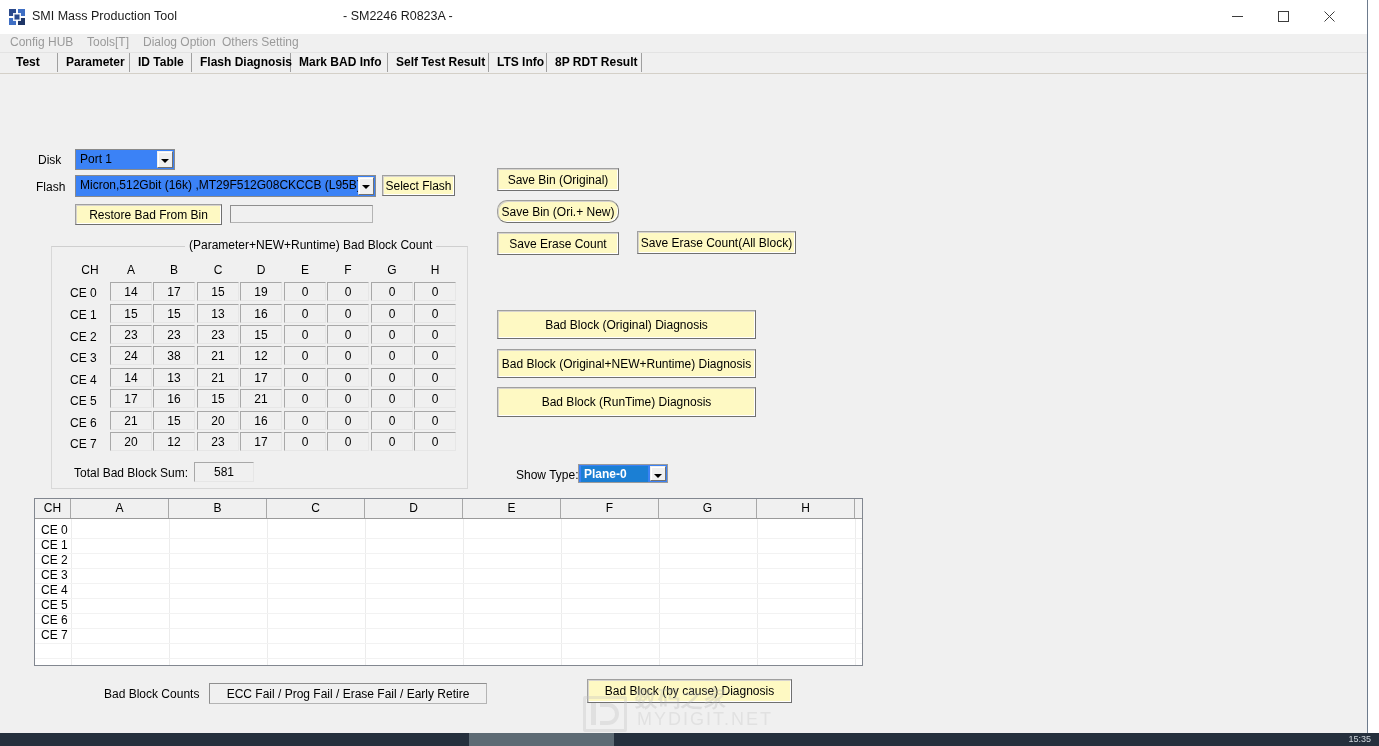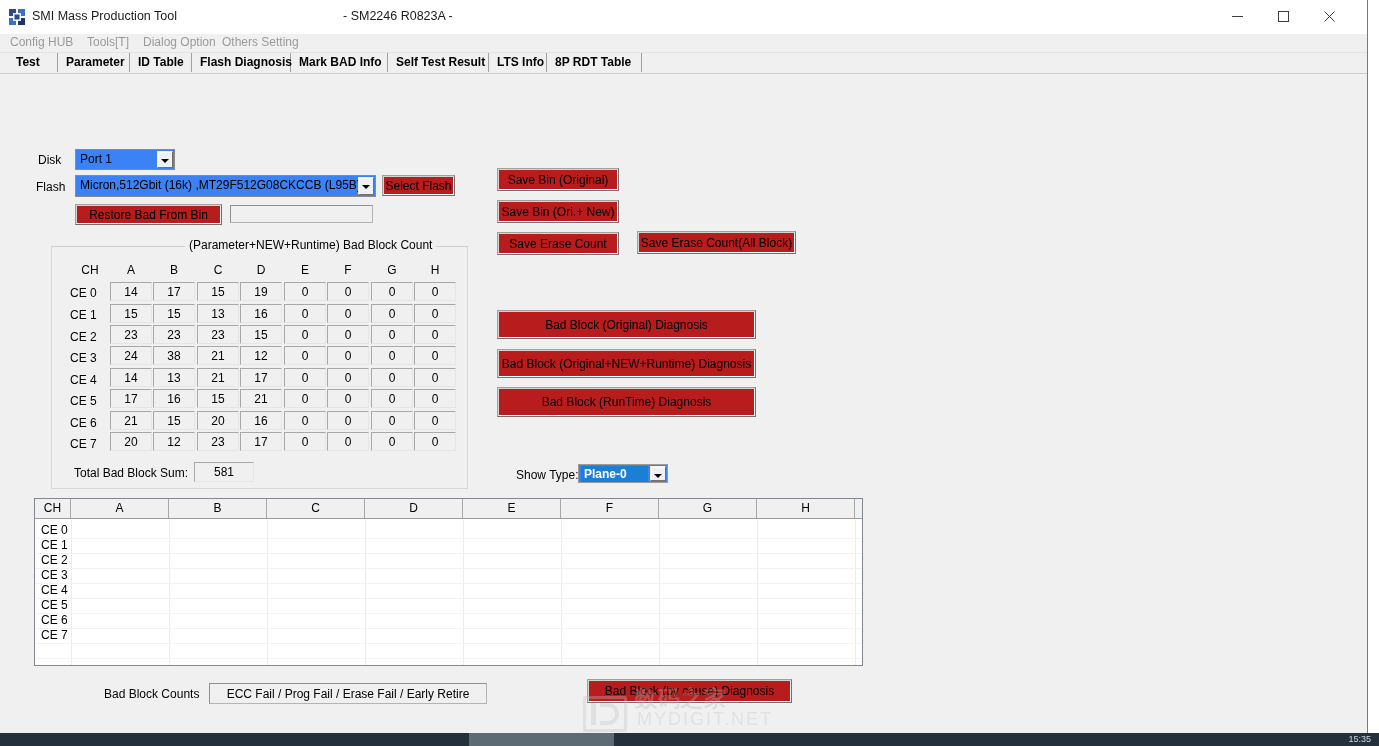--- a/index.html
+++ b/index.html
@@ -118,21 +118,21 @@
   
   .lbl {
     position: absolute;
     font-size: 12px;
     color: #000;
     white-space: nowrap;
     cursor: default;
   }
   .btn {
     position: absolute;
-    background: #b91c1c;
+    background: #fef9c3;
     border: 1px solid #a0a0a0;
     border-right-color: #707070;
     border-bottom-color: #707070;
     box-shadow: 1px 1px 0 #d6d3ce inset, -1px -1px 0 #fff inset;
     font-family: "Liberation Sans", sans-serif;
     font-size: 12px;
     color: #000;
     box-sizing: border-box;
     cursor: default;
     white-space: nowrap;
@@ -400,21 +400,21 @@
   </div>
 
   <div id="tabstrip">
     <span class="tab sep" style="left:8px;width:50px">Test</span>
     <span class="tab sep" style="left:58px;width:72px">Parameter</span>
     <span class="tab sep" style="left:130px;width:62px">ID Table</span>
     <span class="tab active sep" style="left:192px;width:99px">Flash Diagnosis</span>
     <span class="tab sep" style="left:291px;width:97px">Mark BAD Info</span>
     <span class="tab sep" style="left:388px;width:101px">Self Test Result</span>
     <span class="tab sep" style="left:489px;width:58px">LTS Info</span>
-    <span class="tab sep" style="left:547px;width:95px">8P RDT Table</span>
+    <span class="tab sep" style="left:547px;width:95px">8P RDT Result</span>
   </div>
 
   <div id="content">
 
     <span class="lbl" style="left:38px; top:79px;">Disk</span>
     <div class="combo" style="left:75px; top:75px; width:100px; height:21px;">
       <span class="combo-text">Port 1</span>
       <span class="combo-arrow"></span>
     </div>
 
@@ -424,21 +424,21 @@
       <span class="combo-arrow"></span>
     </div>
     <button class="btn" style="left:382px; top:101px; width:73px; height:21px;">Select Flash</button>
 
     <button class="btn" style="left:75px; top:130px; width:147px; height:21px;">Restore Bad From Bin</button>
     <div class="txtbox" style="left:230px; top:131px; width:143px; height:18px;">
       <span class="lbl" style="left:3px; top:2px;"></span>
     </div>
 
     <button class="btn" style="left:497px; top:94px;  width:122px; height:23px;">Save Bin (Original)</button>
-    <button class="btn" style="left:497px; top:126px; width:122px; height:23px;">Save Bin (Ori.+ New)</button>
+    <button class="btn" style="left:497px; top:126px; width:122px; height:23px;border-radius:10px;">Save Bin (Ori.+ New)</button>
     <button class="btn" style="left:497px; top:158px; width:122px; height:23px;">Save Erase Count</button>
     <button class="btn" style="left:637px; top:157px; width:159px; height:23px;">Save Erase Count(All Block)</button>
 
     <button class="btn" style="left:497px; top:236px; width:259px; height:29px;">Bad Block (Original) Diagnosis</button>
     <button class="btn" style="left:497px; top:275px; width:259px; height:29px;">Bad Block (Original+NEW+Runtime) Diagnosis</button>
     <button class="btn" style="left:497px; top:313px; width:259px; height:30px;">Bad Block (RunTime) Diagnosis</button>
 
     <span class="lbl" style="left:516px; top:394px;">Show Type:</span>
     <div class="combo" style="left:578px; top:390px; width:90px; height:19px; border-color:#9a9a9a;">
       <span class="combo-text" style="left:2px; top:1px; right:19px; background:#1b7fd4; color:#ffffff; padding:1px 3px;font-weight:bold;">Plane-0</span>

